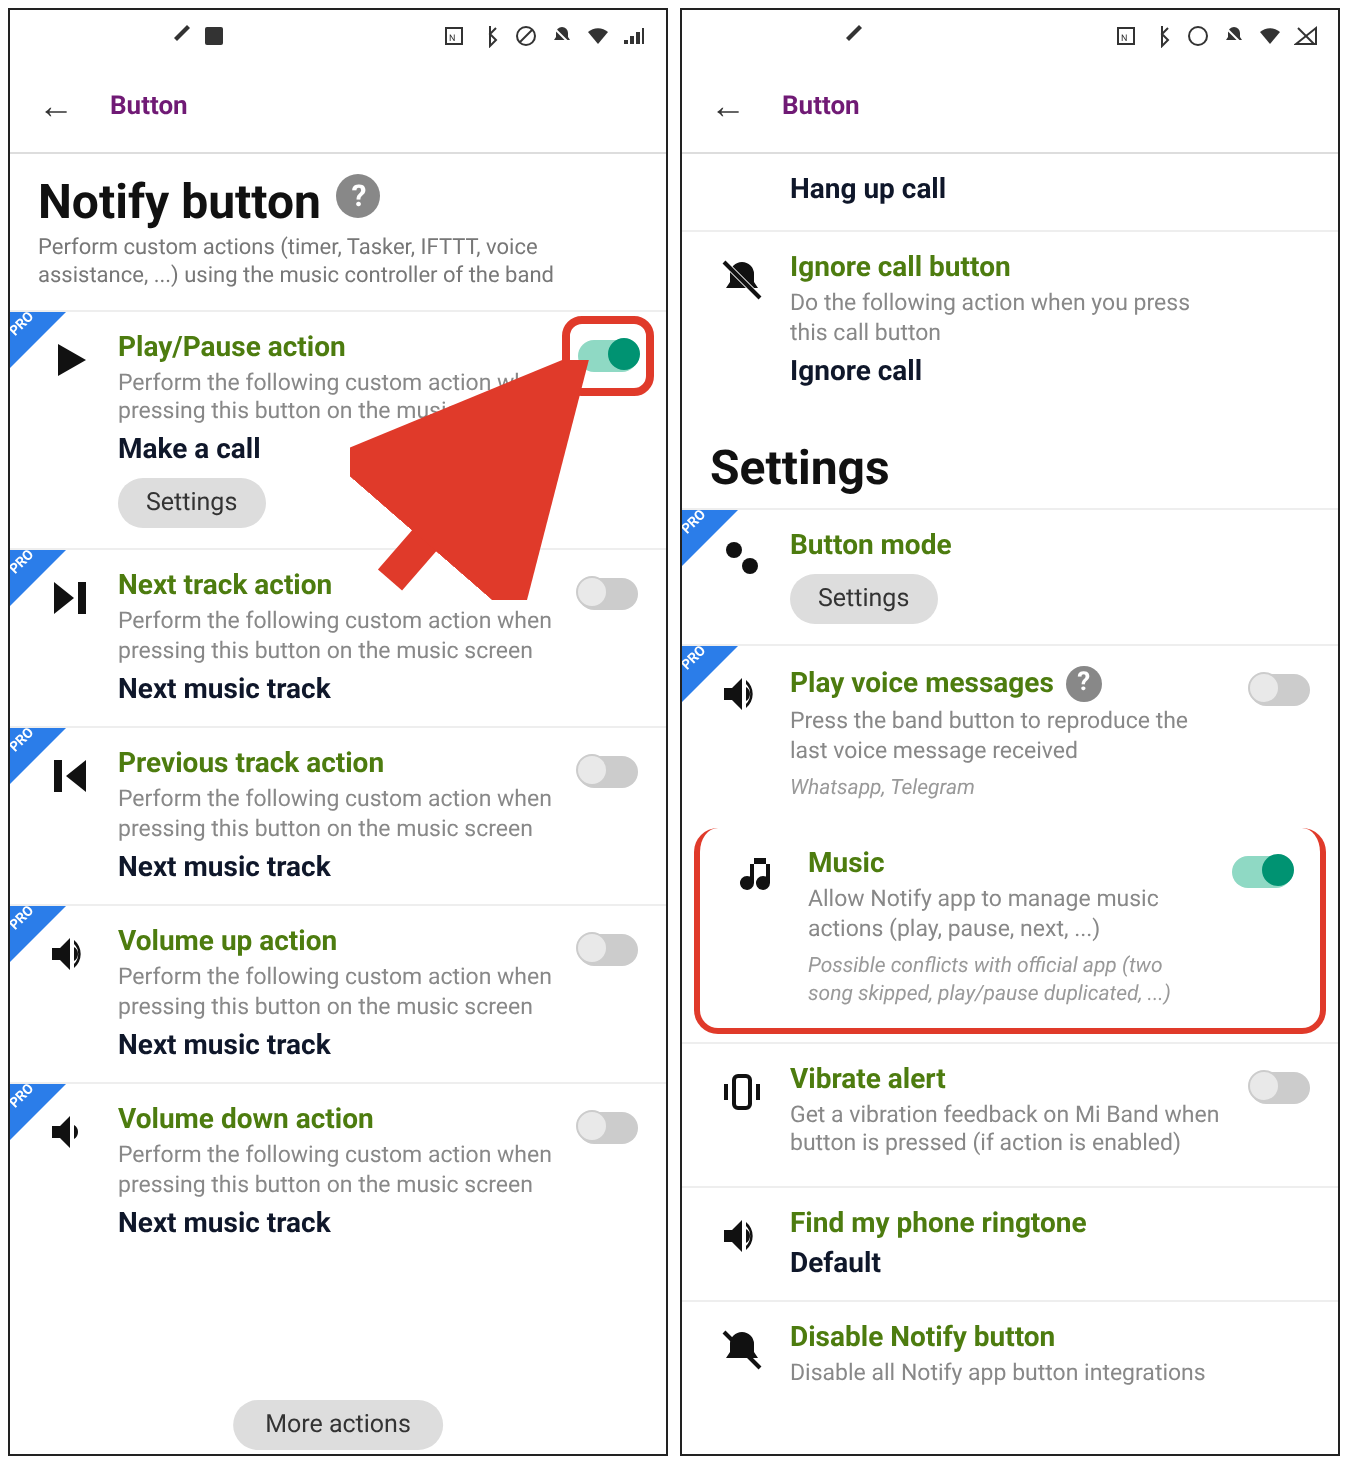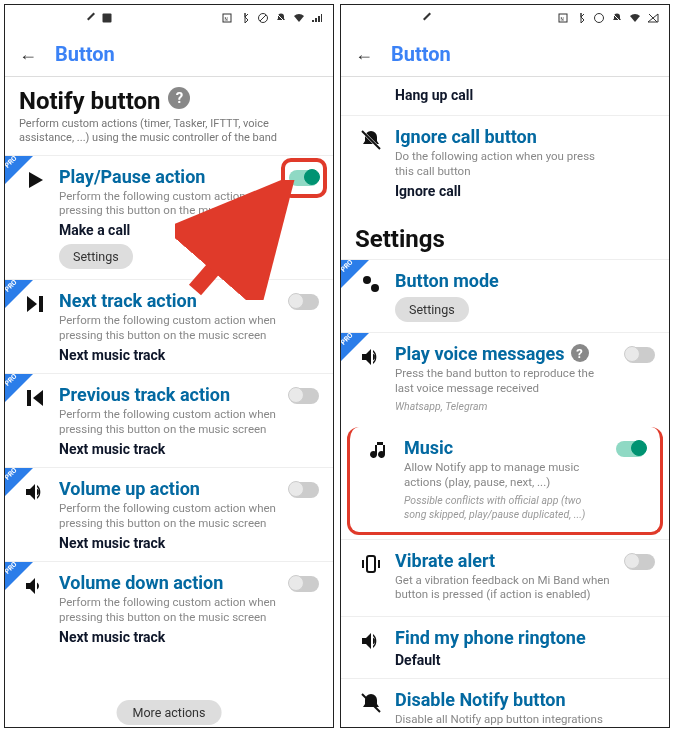--- a/index.html
+++ b/index.html
@@ -36,21 +36,21 @@
   .status-icon { width:12px; height:12px; fill:#333; }
   .appbar {
     height: 46px;
     display: flex;
     align-items: center;
     padding: 0 14px;
     border-bottom: 1px solid #ddd;
     gap: 18px;
   }
   .appbar .back { font-size:18px; color:#333; }
-  .appbar .title { font-size:20px; font-weight:700; color:#3b82f6; }
+  .appbar .title { font-size:13px; font-weight:700; color:#701a75; }
   .content { flex:1; overflow-y:auto; }
   .section-title {
     font-size:24px; font-weight:700; padding: 10px 14px 2px; color:#111;
     display:flex; gap:8px;
   }
   .section-sub { font-size:11px; color:#777; padding:0 14px 10px; line-height:1.25; }
   .help-circle {
     display:inline-flex; width:22px; height:22px; border-radius:50%; background:#888;
     color:#fff; font-size:15px; font-weight:700; align-items:center; justify-content:center;
   }
@@ -64,21 +64,21 @@
     position:absolute; top:0; left:0; width:0; height:0;
     border-top:28px solid #2b7de9; border-right:28px solid transparent;
   }
   .pro-ribbon::after {
     content:"PRO"; position:absolute; top:-26px; left:-1px; color:#fff;
     font-size:7px; font-weight:700; transform:rotate(-45deg);
   }
   .item .icon {
     position:absolute; left:18px; top:12px; width:24px; height:24px; fill:#111;
   }
-  .item .title { font-size:18px; font-weight:700; color:#0369a1; }
+  .item .title { font-size:14px; font-weight:700; color:#4d7c0f; }
   .item .sub { font-size:11.5px; color:#888; line-height:1.3; margin:2px 42px 4px 0; }
   .item .sub-italic { font-size:10.5px; color:#999; font-style:italic; line-height:1.3; margin-right:42px;}
   .item .value { font-size:14px; font-weight:700; color:#0f172a; margin-top:4px;}
   .toggle {
     position:absolute; right:14px; top:14px; width:30px; height:16px;
     border-radius:10px; background:#ccc;
   }
   .toggle .knob {
     position:absolute; width:16px; height:16px; border-radius:50%;
     background:#e9e9e9; border:1px solid #ccc; top:-1px; left:-1px;

